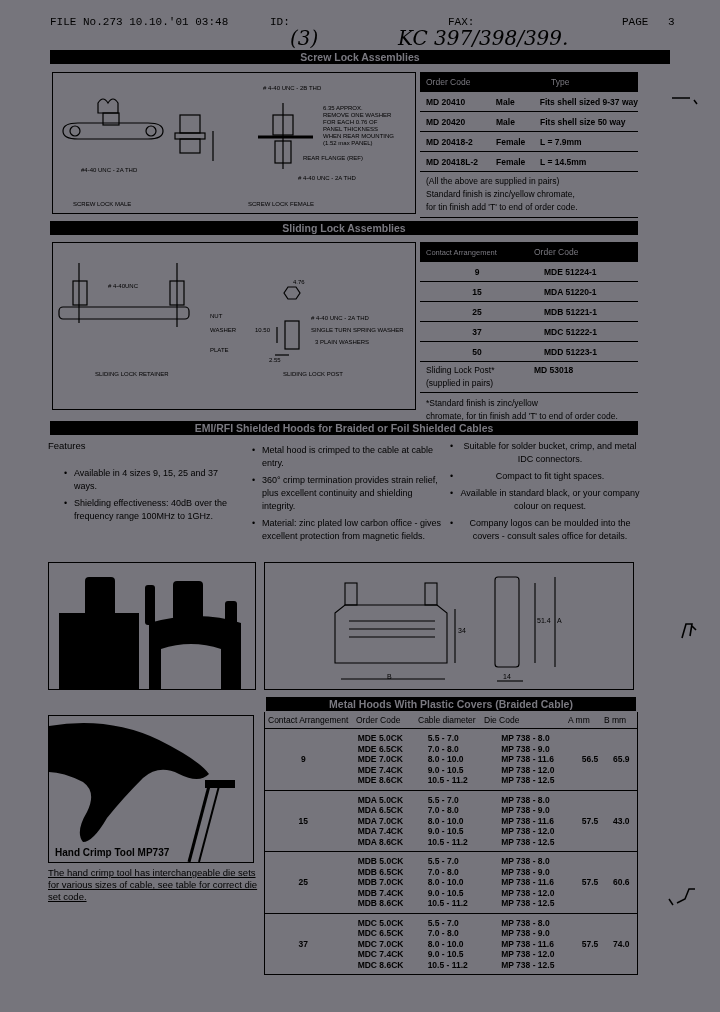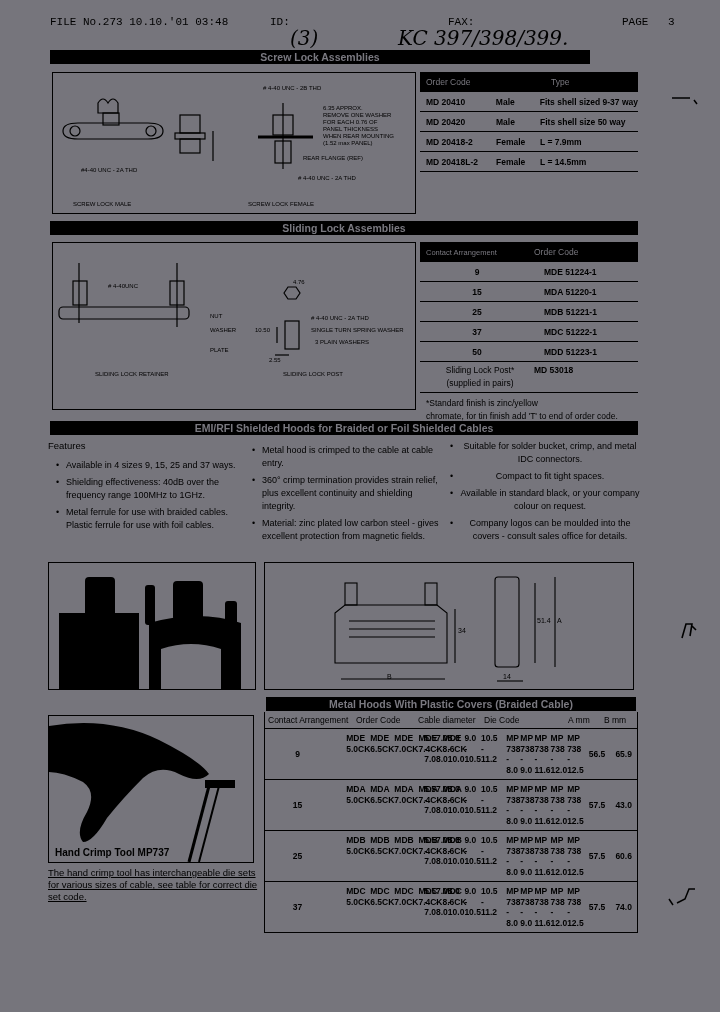--- a/index.html
+++ b/index.html
@@ -13,38 +13,38 @@
   .box{border:1px solid #000;box-sizing:border-box;}
   .thead{background:#000;color:#7a7980;font-size:8.5px;height:20px;display:flex;align-items:center;}
   .trow{display:flex;align-items:center;font-size:8.5px;height:19px;border-bottom:1px solid #000;font-weight:bold;}
   .small{font-size:8.5px;line-height:13px;}
   .feat{font-size:9px;line-height:13px;}
   .feat li{list-style:none;position:relative;padding-left:10px;margin-bottom:4px;}
   .feat li:before{content:"\2022";position:absolute;left:0;}
   .mh-table{font-size:8.5px;}
   .mh-head{display:flex;height:16px;align-items:center;border-bottom:1px solid #000;}
   .grp{display:flex;border-bottom:1px solid #000;padding:4px 0;}
-  .grp .col{display:flex;flex-direction:row;line-height:10.5px;font-weight:bold;margin-left:16px;}
+  .grp .col{display:flex;flex-direction:column;line-height:10.5px;font-weight:bold;margin-left:16px;}
   .grp .mid{display:flex;align-items:center;justify-content:center;font-weight:bold;}
   .dlabel{font-size:6px;position:absolute;white-space:nowrap;}
 </style>
 </head>
 <body>
 
 <div class="abs fax-header">
   <span style="left:0;top:0">FILE No.273 10.10.'01 03:48</span>
   <span style="left:220px;top:0">ID:</span>
   <span style="left:398px;top:0">FAX:</span>
   <span style="left:572px;top:0">PAGE</span>
   <span style="left:618px;top:0">3</span>
 </div>
 <div class="abs handwritten" style="left:290px;top:26px;">(3)</div>
 <div class="abs handwritten" style="left:398px;top:26px;">KC 397/398/399.</div>
 
-<div class="abs bar" style="left:50px;top:50px;width:540px;">Screw Lock Assemblies</div>
+<div class="abs bar" style="left:50px;top:50px;width:620px;">Screw Lock Assemblies</div>
 
 <div class="abs box" style="left:52px;top:72px;width:364px;height:142px;">
   <svg width="362" height="140">
     <g fill="none" stroke="#000" stroke-width="1.2">
 
       <path d="M45 30 q5 -8 10 0 q5 -8 10 0 v10 h-20z"></path>
       <rect x="50" y="40" width="16" height="12"></rect>
       <path d="M10 58 q0 -8 15 -8 h70 q15 0 15 8 q0 8 -15 8 h-70 q-15 0 -15 -8z"></path>
       <circle cx="22" cy="58" r="5"></circle>
         <circle cx="98" cy="58" r="5"></circle>
@@ -93,20 +93,25 @@
   </div>
   <div class="trow">
     <span style="width:70px;padding-left:6px">MD 20418-2</span>
     <span style="width:44px">Female</span>
     <span>L = 7.9mm</span>
   </div>
   <div class="trow">
     <span style="width:70px;padding-left:6px">MD 20418L-2</span>
     <span style="width:44px">Female</span>
     <span>L = 14.5mm</span>
+  </div>
+  <div class="small" style="padding:3px 6px;border-bottom:1px solid #000;">
+    <div>(All the above are supplied in pairs)</div>
+    <div>Standard finish is zinc/yellow chromate,</div>
+    <div>for tin finish add 'T' to end of order code.</div>
   </div>
 </div>
 
 <div class="abs bar" style="left:50px;top:221px;width:588px;">Sliding Lock Assemblies</div>
 
 <div class="abs box" style="left:52px;top:242px;width:364px;height:168px;">
   <svg width="362" height="166">
     <g fill="none" stroke="#000" stroke-width="1.2">
       <rect x="6" y="64" width="130" height="12" rx="4"></rect>
       <line x1="26" y1="20" x2="26" y2="80"></line>
@@ -151,48 +156,47 @@
       <span>MDB 51221-1</span>
     </div>
   <div class="trow">
       <span style="width:114px;text-align:center;padding-right:10px">37</span>
       <span>MDC 51222-1</span>
     </div>
   <div class="trow">
       <span style="width:114px;text-align:center;padding-right:10px">50</span>
       <span>MDD 51223-1</span>
     </div>
-  <div class="small" style="display:flex;padding:2px 6px;border-bottom:1px solid #000;text-align:center;">
+  <div class="small" style="display:flex;padding:2px 6px;border-bottom:1px solid #000;">
     <div style="width:108px">
       <div>Sliding Lock Post*</div>
       <div>(supplied in pairs)</div>
     </div>
     <div style="font-weight:bold">MD 53018</div>
   </div>
   <div class="small" style="padding:4px 6px;">
     <div>*Standard finish is zinc/yellow</div>
     <div style="white-space:nowrap">chromate, for tin finish add 'T' to end of order code.</div>
   </div>
 </div>
 
 <div class="abs bar" style="left:50px;top:421px;width:588px;">EMI/RFI Shielded Hoods for Braided or Foil Shielded Cables</div>
 
 <div class="abs" style="left:48px;top:440px;width:196px;">
   <div style="font-weight:normal;font-size:9.5px;margin-bottom:3px">Features</div>
-  <ul class="feat" style="margin:8px;padding:0">
+  <ul class="feat" style="margin:16px;padding:0">
     <li>Available in 4 sizes 9, 15, 25 and 37 ways.</li>
     <li>Shielding effectiveness: 40dB over the frequency range 100MHz to 1GHz.</li>
-    <li>Metal ferrule for use with braided cables. Plastic ferrule for use with foil cables.</li>
   </ul>
 </div>
 <div class="abs" style="left:248px;top:440px;width:198px;">
   <ul class="feat" style="margin:4px;padding:0">
     <li>Metal hood is crimped to the cable at cable entry.</li>
     <li>360° crimp termination provides strain relief, plus excellent continuity and shielding integrity.</li>
-    <li>Material: zinc plated low carbon steel - gives excellent protection from magnetic fields.</li>
+    <li>Material: zinc plated low carbon office - gives excellent protection from magnetic fields.</li>
   </ul>
 </div>
 <div class="abs" style="left:450px;top:440px;width:190px;text-align:center;">
   <ul class="feat" style="margin:0;padding:0">
     <li>Suitable for solder bucket, crimp, and metal IDC connectors.</li>
     <li>Compact to fit tight spaces.</li>
     <li>Available in standard black, or your company colour on request.</li>
     <li>Company logos can be moulded into the covers - consult sales office for details.</li>
   </ul>
 </div>

